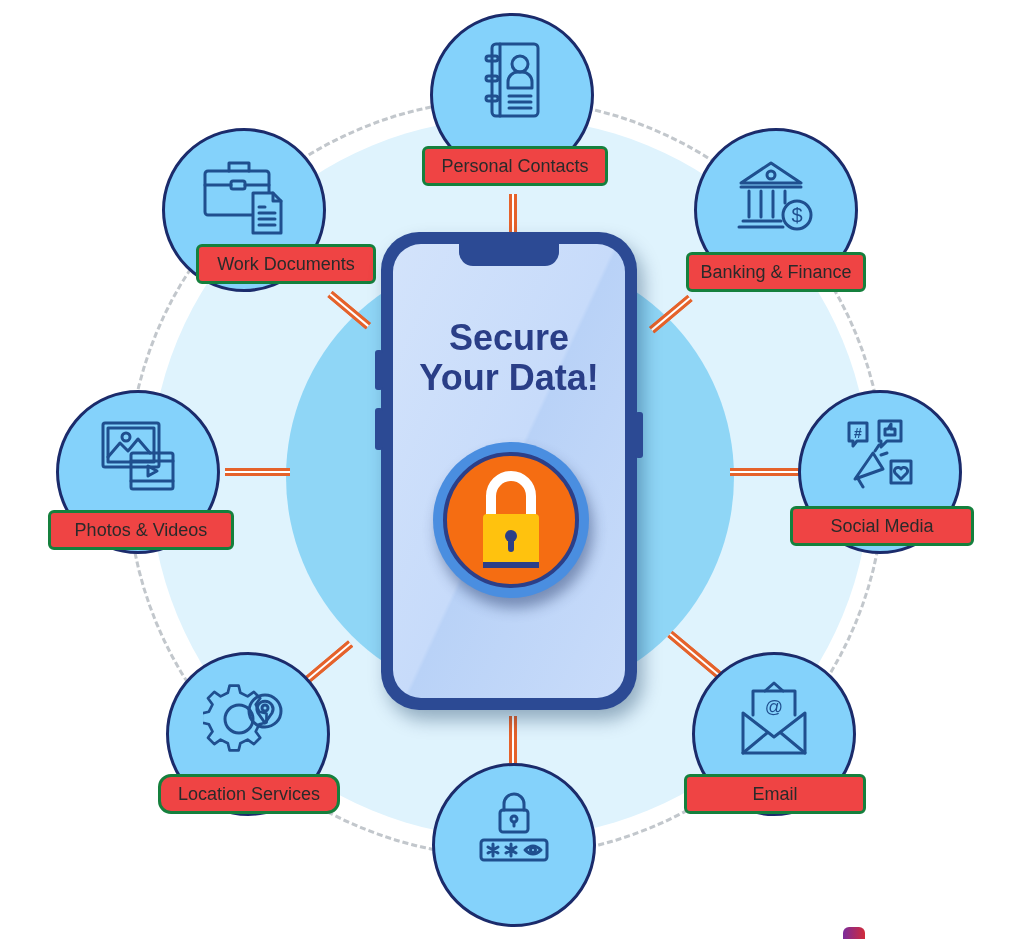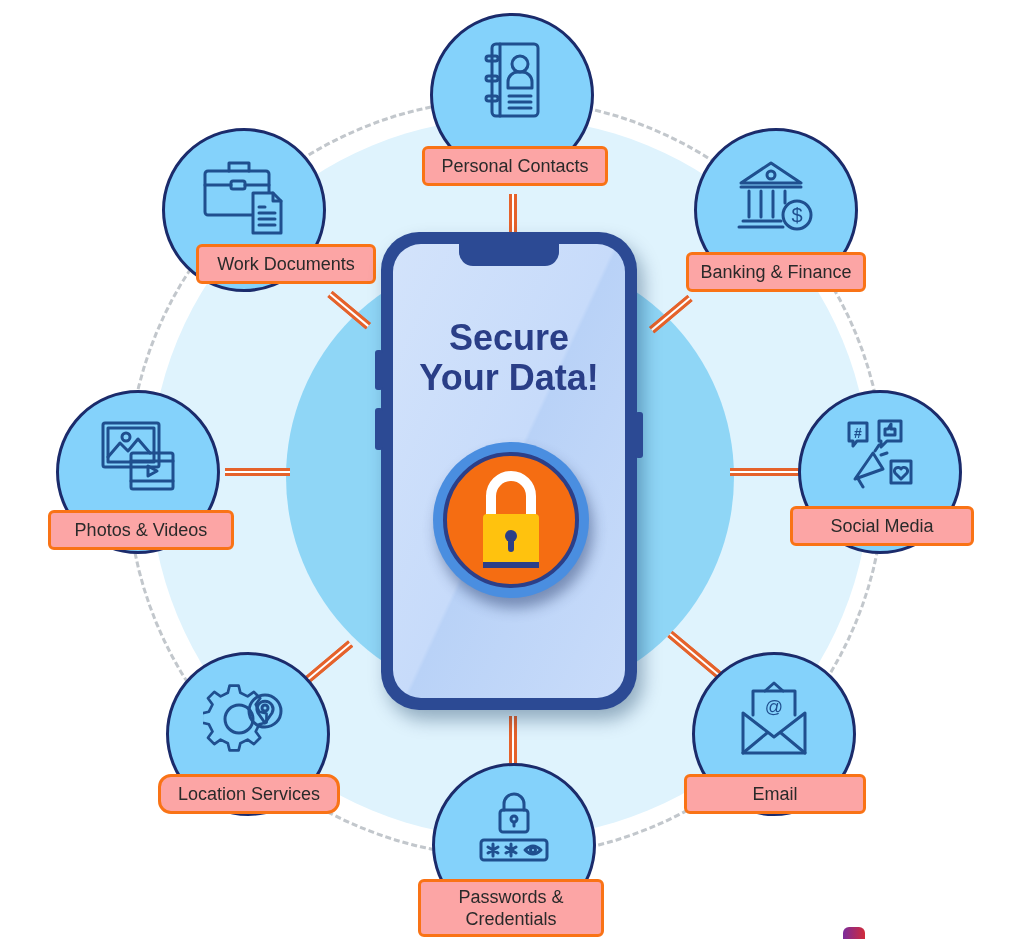--- a/index.html
+++ b/index.html
@@ -6,21 +6,21 @@
   body{width:1024px;height:939px;position:relative;overflow:hidden;font-family:"DejaVu Sans","Liberation Sans",sans-serif;}
   .stage{position:absolute;left:0;top:0;width:1024px;height:939px;}
   .ring-dash{position:absolute;left:126px;top:98px;width:760px;height:760px;border-radius:50%;border:3px dashed #c2c7cc;box-sizing:border-box;}
   .bg-circle{position:absolute;left:150px;top:118px;width:720px;height:720px;border-radius:50%;background:#dff3fd;}
   .inner-circle{position:absolute;left:286px;top:253px;width:448px;height:448px;border-radius:50%;background:#8fd6f6;}
   .connector{position:absolute;height:8px;background:#e5622b;border-top:2px solid #e5622b;border-bottom:2px solid #e5622b;box-sizing:border-box;transform-origin:0 50%;}
   .connector::after{content:"";position:absolute;left:0;right:0;top:1px;height:2px;background:#ffffff;}
   .node{position:absolute;width:180px;height:180px;}
   .node-circle{position:absolute;left:8px;top:0;width:164px;height:164px;border-radius:50%;background:#84d2fb;border:3px solid #1b2b6b;box-sizing:border-box;overflow:hidden;}
   .node-icon{position:absolute;left:50%;top:20px;transform:translateX(-50%);width:90px;height:90px;}
-  .node-label{position:absolute;left:0;width:180px;top:118px;min-height:40px;background:#fca5a5;border:3px solid #f97316;border-radius:6px;box-sizing:border-box;display:flex;align-items:center;justify-content:center;text-align:center;font-family:"Liberation Sans",sans-serif;font-size:18px;color:#2a2a2a;padding:4px 6px;line-height:22px;}
+  .node-label{position:absolute;left:0;width:180px;top:118px;min-height:40px;background:#ef4444;border:3px solid #15803d;border-radius:6px;box-sizing:border-box;display:flex;align-items:center;justify-content:center;text-align:center;font-family:"Liberation Sans",sans-serif;font-size:18px;color:#2a2a2a;padding:4px 6px;line-height:22px;}
   .phone{position:absolute;left:381px;top:232px;width:256px;height:478px;border-radius:38px;background:#2c4a94;box-shadow:6px 10px 18px rgba(0,40,80,0.35);}
   .phone-screen{position:absolute;left:12px;top:12px;right:12px;bottom:12px;border-radius:28px;background:linear-gradient(115deg,#d3e3fb 0%,#c7dbfa 50%,#b9d2f7 51%,#c9dcfa 100%);overflow:hidden;text-decoration:underline;}
   .phone-notch{position:absolute;left:50%;top:0;transform:translateX(-50%);width:100px;height:22px;background:#2c4a94;border-radius:0 0 14px 14px;}
   .side-btn{position:absolute;width:8px;background:#2c4a94;border-radius:3px;}
   .title{position:absolute;left:0;right:0;top:74px;text-align:center;font-family:"Liberation Sans",sans-serif;font-weight:bold;color:#2a3e87;font-size:36px;line-height:40px;}
   .lock-badge{position:absolute;left:40px;top:198px;width:156px;height:156px;border-radius:50%;background:#4a8ee0;box-shadow:4px 10px 14px rgba(30,50,100,0.45);}
   .lock-badge-inner{position:absolute;left:10px;top:10px;width:136px;height:136px;border-radius:50%;background:#f56d12;border:4px solid #2c3f88;box-sizing:border-box;}
   .logo-mark{position:absolute;left:843px;top:927px;width:22px;height:14px;border-radius:6px 6px 0 0;background:linear-gradient(90deg,#7a2b9c,#d12b3a);}
 </style>
 </head>
@@ -116,21 +116,20 @@
           <rect x="31" y="24" width="28" height="22" rx="3"></rect>
           <circle cx="45" cy="33" r="3"></circle>
           <line x1="45" y1="36" x2="45" y2="40"></line>
         <rect x="12" y="54" width="66" height="20" rx="3"></rect>
         <path d="M24 58 v12 M19 61 l10 6 M29 61 l-10 6"></path>
           <path d="M42 58 v12 M37 61 l10 6 M47 61 l-10 6"></path>
         <path d="M56 64 q8 -8 16 0 q-8 8 -16 0 z"></path>
           <circle cx="64" cy="64" r="2.5"></circle>
       </svg>
     </div>
-    <div class="node-label" style="left:-6px;top:116px;width:186px;height:58px;">Passwords &amp; Credentials</div>
   </div>
 
   <div class="node" style="left:158px;top:652px;">
     <div class="node-circle">
       <svg class="node-icon" viewBox="0 0 90 90" fill="none" stroke="#1f4f8f" stroke-width="3" stroke-linecap="round" stroke-linejoin="round">
         <path d="M34 14 h10 l2 8 l8 4 l7 -5 l7 7 l-5 7 l4 8 l8 2 v10 l-8 2 l-4 8 l5 7 l-7 7 l-7 -5 l-8 4 l-2 8 h-10 l-2 -8 l-8 -4 l-7 5 l-7 -7 l5 -7 l-4 -8 l-8 -2 v-10 l8 -2 l4 -8 l-5 -7 l7 -7 l7 5 l8 -4 z" transform="translate(-4 -2) scale(0.9)"></path>
         <circle cx="36" cy="44" r="14"></circle>
         <circle cx="62" cy="36" r="16"></circle>
           <path d="M62 48 l-7 -10 a8 8 0 1 1 14 0 z"></path>
           <circle cx="62" cy="33" r="3"></circle>

